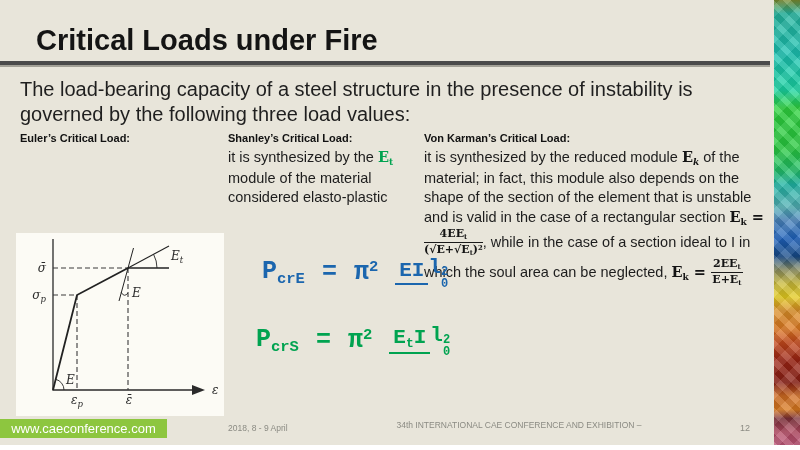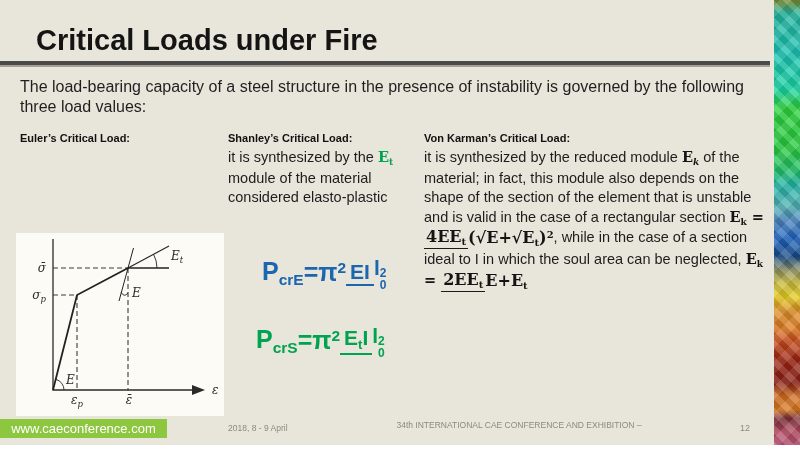--- a/index.html
+++ b/index.html
@@ -2,43 +2,43 @@
 <html><head>
 <meta charset="utf-8">
 <style>
   html,body{margin:0;padding:0;}
   body{width:800px;height:450px;font-family:"Liberation Sans",sans-serif;}
   .slide{position:relative;width:800px;height:445px;background:#e8e5da;overflow:hidden;}
 
   .page-title{position:absolute;left:36px;top:24px;font-size:29px;font-weight:bold;color:#141414;letter-spacing:0px;}
   .title-rule{position:absolute;left:0;top:61px;width:770px;height:4px;background:#4a4a4a;border-bottom:2px solid #a2a096;}
 
-  .intro{position:absolute;left:20px;top:77px;width:750px;font-size:16px;line-height:1.25;color:#1f1f1f;}
+  .intro{position:absolute;left:20px;top:77px;width:750px;font-size:20px;line-height:1.25;color:#1f1f1f;}
 
   .col{position:absolute;top:132px;color:#1d1d1d;}
   .col h3{margin:0 0 3px 0;font-size:11px;font-weight:bold;color:#111;}
   .col .body{font-size:14.5px;line-height:1.32;}
   .col-euler{left:20px;width:202px;}
   .col-shanley{left:228px;width:198px;}
   .col-vonkarman{left:424px;width:346px;}
 
   .tok-blue{color:#2e75b6;font-weight:bold;font-family:"DejaVu Serif",serif;}
   .tok-green{color:#00a350;font-weight:bold;font-family:"DejaVu Serif",serif;}
   .mathtok{font-family:"DejaVu Serif",serif;font-weight:bold;color:#141414;}
   .sb{font-size:0.62em;vertical-align:-0.3em;}
   .sp{font-size:0.62em;vertical-align:0.5em;}
   .it{font-style:italic;}
 
-  .ifrac{display:inline-flex;flex-direction:row;text-align:center;vertical-align:middle;
-         font-family:"DejaVu Serif",serif;font-weight:bold;font-size:16px;line-height:1.15;color:#141414;}
+  .ifrac{display:inline-flex;flex-direction:column;text-align:center;vertical-align:middle;
+         font-family:"DejaVu Serif",serif;font-weight:bold;font-size:11px;line-height:1.15;color:#141414;}
   .ifrac .fr-num{border-bottom:1.4px solid #1a1a1a;padding:0 2px;}
   .ifrac .fr-den{padding-top:1px;}
 
-  .bigformula{position:absolute;display:flex;align-items:center;gap:0;
-              font-family:Liberation Sans, sans-serif;font-weight:bold;font-size:25px;}
+  .bigformula{position:absolute;display:flex;align-items:center;gap:17px;
+              font-family:Liberation Mono, monospace;font-weight:bold;font-size:25px;}
   .bigformula.euler{left:262px;top:254px;color:#1b66ae;}
   .bigformula.shanley{left:256px;top:322px;color:#00a350;}
   .frac{display:inline-flex;flex-direction:row;align-items:center;font-size:21px;line-height:1.1;}
   .frac .fr-num{border-bottom:2px solid currentColor;padding:0 4px 1px 4px;}
   .frac .fr-den{padding-top:2px;}
   .supsub{display:inline-flex;flex-direction:column;font-size:12px;line-height:0.95;vertical-align:-0.2em;text-align:left;}
 
   .chart-box{position:absolute;left:16px;top:233px;width:208px;height:183px;background:#fcfbf5;}
 
   .footer-bar{position:absolute;left:0;top:419px;width:167px;height:19px;background:#8dc63f;

